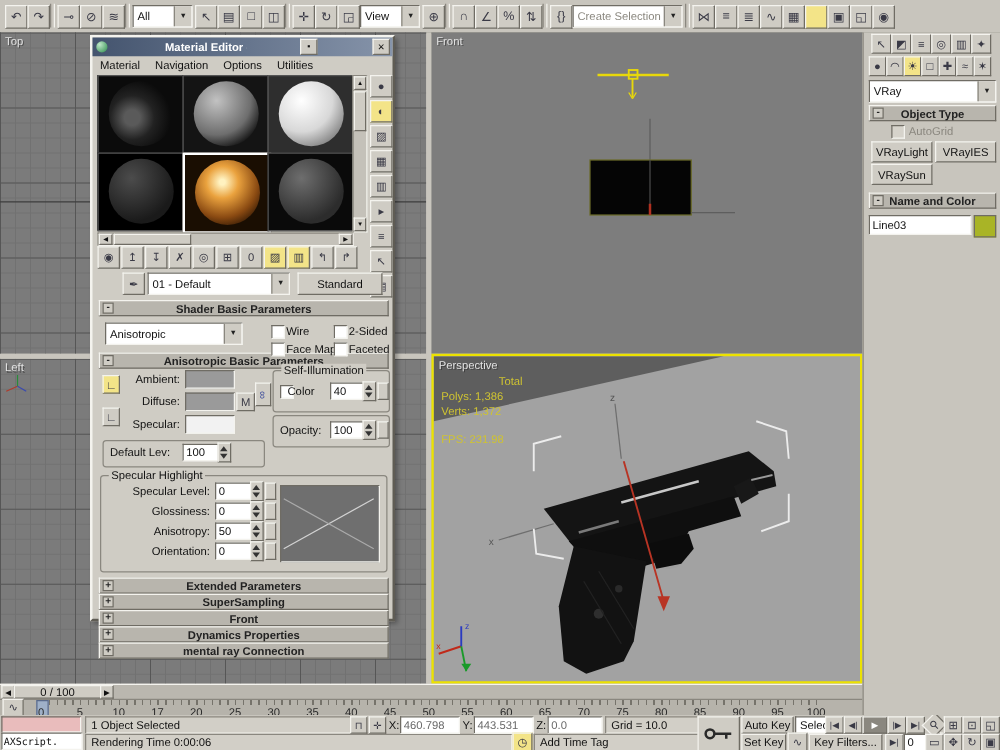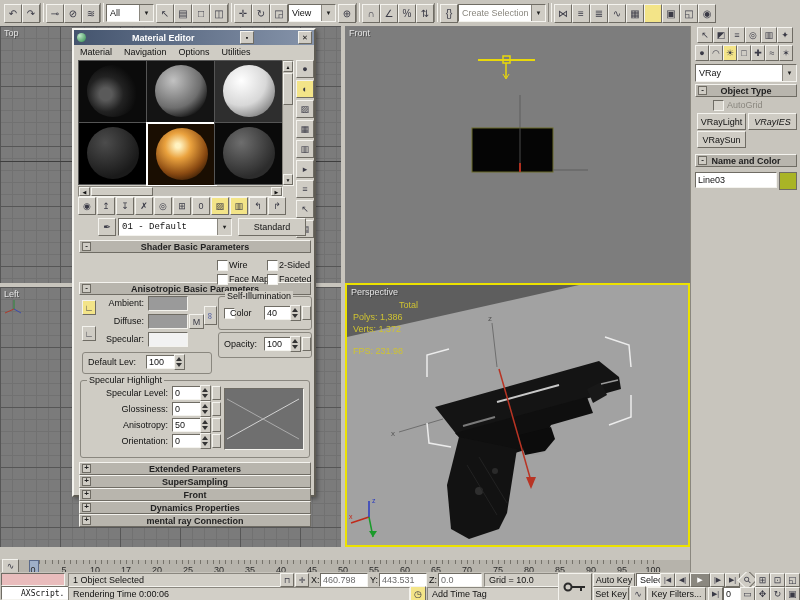--- a/index.html
+++ b/index.html
@@ -226,21 +226,21 @@
     </div>
     <div class="roll" style="left:4px;top:58px;width:100px;">
       <span class="pm">-</span>
       <span>Object Type</span>
     </div>
     <span class="chk" style="left:22px;top:74px;background:#d6d3cb;"></span>
     <span class="chklbl" style="left:36px;top:74px;color:#8a877f;">AutoGrid</span>
     <div class="raised cc" style="position:absolute;left:6px;top:87px;width:47px;height:15px;font-size:9px;">
       <span>VRayLight</span>
       </div>
-    <div class="raised cc" style="position:absolute;left:57px;top:87px;width:47px;height:15px;font-size:9px;font-style:italic;">
+    <div class="raised cc" style="position:absolute;left:57px;top:87px;width:47px;height:15px;font-size:9px;">
       <span>VRayIES</span>
       </div>
     <div class="raised cc" style="position:absolute;left:6px;top:105px;width:47px;height:15px;font-size:9px;">
       <span>VRaySun</span>
       </div>
     <div class="roll" style="left:4px;top:128px;width:100px;">
       <span class="pm">-</span>
       <span>Name and Color</span>
     </div>
     <div class="sunk" style="position:absolute;left:4px;top:146px;width:78px;height:14px;font-size:9px;display:flex;align-items:center;padding-left:2px;">
@@ -319,31 +319,35 @@
         <div class="mini" style="left: 76px; top: 0px;">◎</div>
         <div class="mini" style="left: 95px; top: 0px;">⊞</div>
         <div class="mini" style="left: 114px; top: 0px;">0</div>
         <div class="mini active" style="left: 133px; top: 0px;">▨</div>
         <div class="mini active" style="left: 152px; top: 0px;">▥</div>
         <div class="mini" style="left: 171px; top: 0px;">↰</div>
         <div class="mini" style="left: 190px; top: 0px;">↱</div>
       </div>
 
     <span class="mini" style="left:24px;top:188px;">✒</span>
-    <div class="tdd" style="left:44px;top:188px;width:112px;font-family:Liberation Mono, monospace;">
+    <div class="tdd" style="left:44px;top:188px;width:112px;">
       <span class="lbl">01 - Default</span>
         <span class="arr">▼</span>
     </div>
     <div class="raised cc" style="position:absolute;left:164px;top:188px;width:66px;height:16px;font-size:9px;">
       <span>Standard</span>
       </div>
 
     <div class="roll" style="left:5px;top:210px;width:230px;">
       <span class="pm">-</span>
       <span>Shader Basic Parameters</span>
+    </div>
+    <div class="tdd" style="left:10px;top:228px;width:108px;">
+      <span class="lbl">Anisotropic</span>
+        <span class="arr">▼</span>
     </div>
     <div id="shader-checks"></div>
 
     <div class="roll" style="left:5px;top:252px;width:230px;">
       <span class="pm">-</span>
       <span>Anisotropic Basic Parameters</span>
     </div>
 
     <span class="mini active" style="left:8px;top:270px;width:12px;height:13px;">∟</span>
     <span class="mini" style="left:8px;top:296px;width:12px;height:13px;">∟</span>
@@ -446,20 +450,27 @@
       <div class="spin" style="left: 126px; top: 387px;"></div>
       <div class="sidebtn" style="left: 138px; top: 388px; width: 7px;"></div>
       <div class="chklbl" style="left: 10px; top: 406px; width: 84px; text-align: right;">Orientation:</div>
       <div class="num" style="left: 98px; top: 404px; width: 26px;">
         <span>0</span>
       </div>
       <div class="spin" style="left: 126px; top: 403px;"></div>
       <div class="sidebtn" style="left: 138px; top: 404px; width: 7px;"></div>
     </div>
 
+  <div class="abs" style="left:0;top:547px;width:690px;height:11px;background:#bab7af;border-top:1px solid #f4f3ee;border-bottom:1px solid #8a877f;">
+    <span class="raised cc" style="position:absolute;left:1px;top:0;width:9px;height:9px;font-size:6px;">◀</span>
+    <div class="raised cc" style="position:absolute;left:11px;top:0;width:68px;height:9px;font-size:9px;">
+      <span>0 / 100</span>
+      </div>
+    <span class="raised cc" style="position:absolute;left:80px;top:0;width:9px;height:9px;font-size:6px;">▶</span>
+  </div>
 
   <div class="abs" style="left:0;top:560px;width:690px;height:12px;background:#b6b3ab;border-bottom:1px solid #8a877f;">
     <span class="mini" style="left:2px;top:-1px;width:15px;height:12px;">∿</span>
     <div class="abs" style="left:33px;top:0;width:622px;height:4px;background:repeating-linear-gradient(90deg,#76736b 0 1px,transparent 1px 6.2px);"></div>
     <div class="abs" style="left:29px;top:0;width:8px;height:11px;background:#9fb0c8;border:1px solid #5a6a8a;"></div>
     <div id="ruler-labels">
         <span class="ruler-num" style="left: 33px;">0</span>
         <span class="ruler-num" style="left: 64px;">5</span>
         <span class="ruler-num" style="left: 95px;">10</span>
         <span class="ruler-num" style="left: 126px;">17</span>
@@ -479,21 +490,21 @@
         <span class="ruler-num" style="left: 560px;">85</span>
         <span class="ruler-num" style="left: 591px;">90</span>
         <span class="ruler-num" style="left: 622px;">95</span>
         <span class="ruler-num" style="left: 653px;">100</span>
       </div>
   </div>
 
   <div class="abs" style="left:0;top:572px;width:800px;height:28px;background:#c8c5bd;">
 
     <div class="abs sunk" style="left:1px;top:1px;width:62px;height:11px;background:#e9bcbc;"></div>
-    <div class="abs sunk" style="left:1px;top:14px;width:62px;height:12px;font-family:'DejaVu Sans Mono',monospace;font-size:8px;display:flex;align-items:center;padding-left:19px;">
+    <div class="abs sunk" style="left:1px;top:14px;width:62px;height:12px;font-family:'DejaVu Sans Mono',monospace;font-size:8px;display:flex;align-items:center;padding-left:1px;">
       <span>AXScript.</span>
       </div>
 
     <div class="abs flat-sunk" style="left:68px;top:1px;width:208px;height:12px;font-size:9px;display:flex;align-items:center;padding-left:4px;background:#d2cfc7;">
       <span>1 Object Selected</span>
       </div>
     <div class="abs flat-sunk" style="left:68px;top:15px;width:336px;height:12px;font-size:9px;display:flex;align-items:center;padding-left:4px;background:#d2cfc7;">
       <span>Rendering Time  0:00:06</span>
       </div>
 

